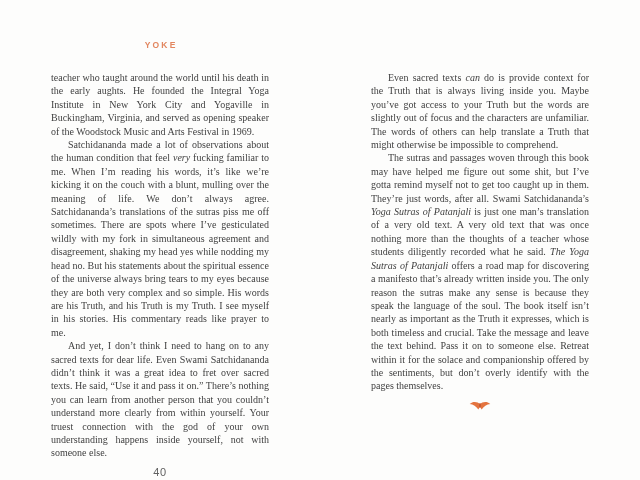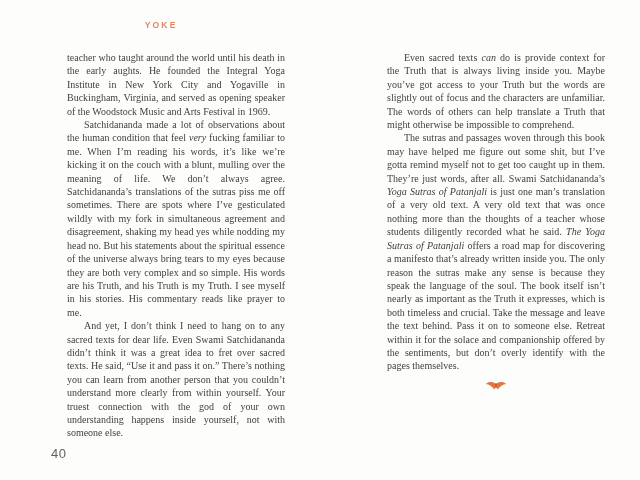--- a/index.html
+++ b/index.html
@@ -3,40 +3,40 @@
 <meta charset="utf-8">
 <style>
   html, body { margin: 0; padding: 0; }
   body {
     width: 640px; height: 480px;
     background: #fdfdfc;
     font-family: "Liberation Serif", serif;
     overflow: hidden;
     position: relative;
   }
-  .spread { position: absolute; inset: 0; }
+  .spread { position: absolute; inset: 0; margin-top: 20px; }
   .page { position: absolute; top: 0; width: 218px; height: 480px; }
   .page.left  { left: 51px; }
   .page.right { left: 371px; }
 
   .running-head {
     position: absolute; top: 20px; left: 0; right: 0;
     text-align: center;
     font-family: "Liberation Sans", sans-serif;
     color: var(--accent-header, #e2865f);
   }
   .running-head.caps {
     font-size: 8.5px; font-weight: bold; letter-spacing: 2.2px;
     padding-left: 2.2px; 
   }
   .running-head.ital {
     font-size: 8.5px; font-style: italic; letter-spacing: 0.5px;
   }
 
-  .column { position: absolute; top: 51px; left: 16px; width: 218px; }
+  .column { position: absolute; top: 51px; left: 0; width: 218px; }
   .paras p {
     margin: 0;
     font-size: 10px;
     line-height: 13.4px;
     text-align: justify;
     color: #414141;
     letter-spacing: 0;
     hyphens: none;
   }
   .paras p.indent { text-indent: 17px; }
@@ -45,22 +45,23 @@
   .ornament {
     margin-top: 7px;
     text-align: center;
     line-height: 0;
     color: var(--accent-ornament, #e4743f);
   }
   .ornament svg { display: inline-block; }
 
   .folio {
     position: absolute; top: 446px; left: 0; right: 0;
+    text-align: center;
     font-family: "Liberation Sans", sans-serif;
-    font-size: 13px;
+    font-size: 11px;
     letter-spacing: 0.6px;
     color: #616161;
   }
 </style>
 </head>
 <body>
 
 <div class="spread">
 
   <section class="page left">

